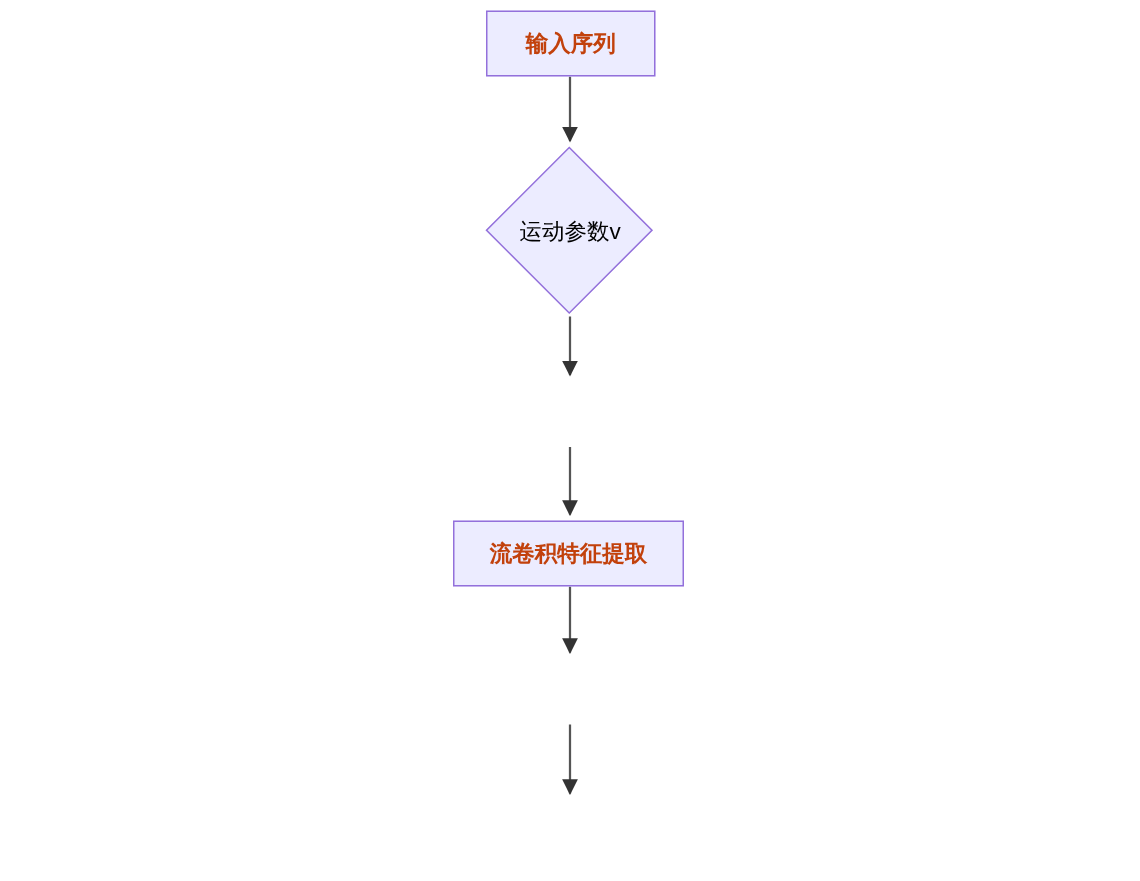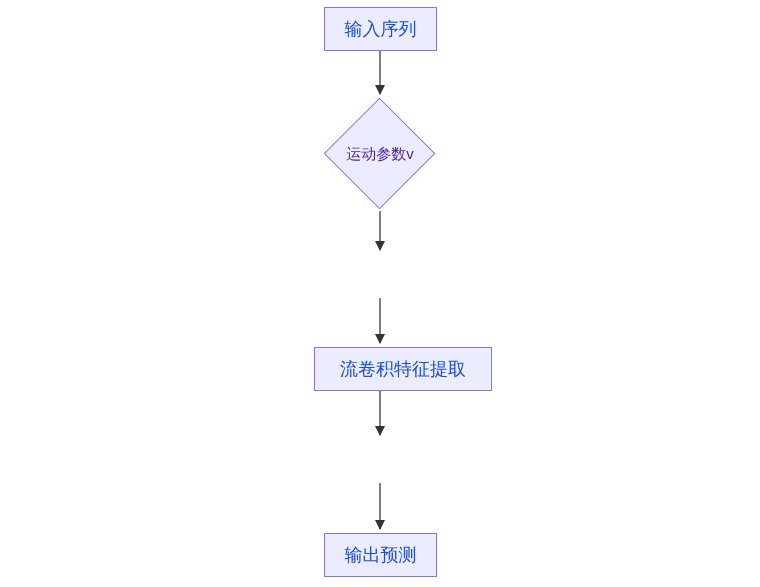--- a/index.html
+++ b/index.html
@@ -22,24 +22,25 @@
     width: 760px;
     height: 587px;
     pointer-events: none;
   }
   .node {
     position: absolute;
     box-sizing: border-box;
     display: flex;
     align-items: center;
     justify-content: center;
-    font-size: 18px;
-    color: #1d4ed8;
+    font-size: 15px;
+    color: #c2410c;
     text-align: center;
     white-space: nowrap;
+    font-weight: bold;
   }
   .node.rect {
     background: #ECECFF;
     border: 1px solid #9370DB;
   }
   .diamond-wrap {
     position: absolute;
     box-sizing: border-box;
   }
   .diamond-shape {
@@ -56,28 +57,28 @@
   .diamond-label {
     position: absolute;
     left: 0;
     top: 0;
     width: 100%;
     height: 100%;
     display: flex;
     align-items: center;
     justify-content: center;
     font-size: 15px;
-    color: #4c1d95;
+    color: #000000;
     white-space: nowrap;
   }
   
   #n-input   { left: 324px; top: 7px;   width: 113px; height: 44px; }
   #n-motion  { left: 324px; top: 98px;  width: 112px; height: 112px; }
   #n-sync    { left: 303px; top: 254px; width: 154px; height: 44px; }
-  #n-conv    { left: 314px; top: 347px; width: 178px; height: 44px; }
+  #n-conv    { left: 302px; top: 347px; width: 154px; height: 44px; }
   #n-multi   { left: 297px; top: 439px; width: 166px; height: 44px; }
   #n-output  { left: 324px; top: 533px; width: 113px; height: 44px; }
 </style>
 </head>
 <body>
 
 <div class="canvas">
 
   <svg class="edges-layer" width="760" height="587" viewBox="0 0 760 587" xmlns="http://www.w3.org/2000/svg">
     <defs>
@@ -100,17 +101,14 @@
     <div class="diamond-shape"></div>
     <div class="diamond-label">运动参数v</div>
   </div>
 
 
   <div id="n-conv" class="node rect">
     <span>流卷积特征提取</span>
   </div>
 
 
-  <div id="n-output" class="node rect">
-    <span>输出预测</span>
-  </div>
 
 </div>
 
 </body></html>

